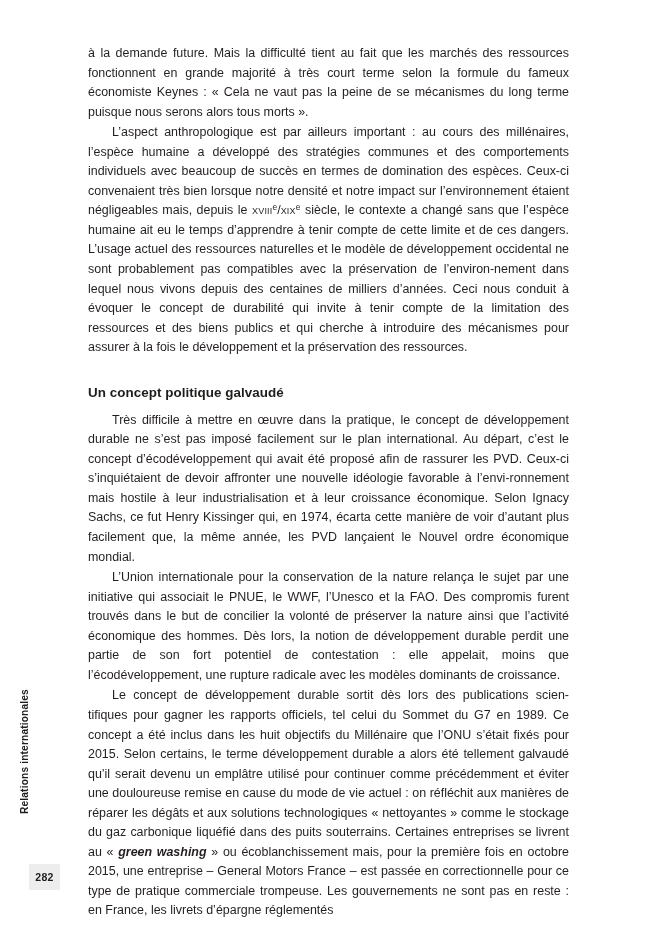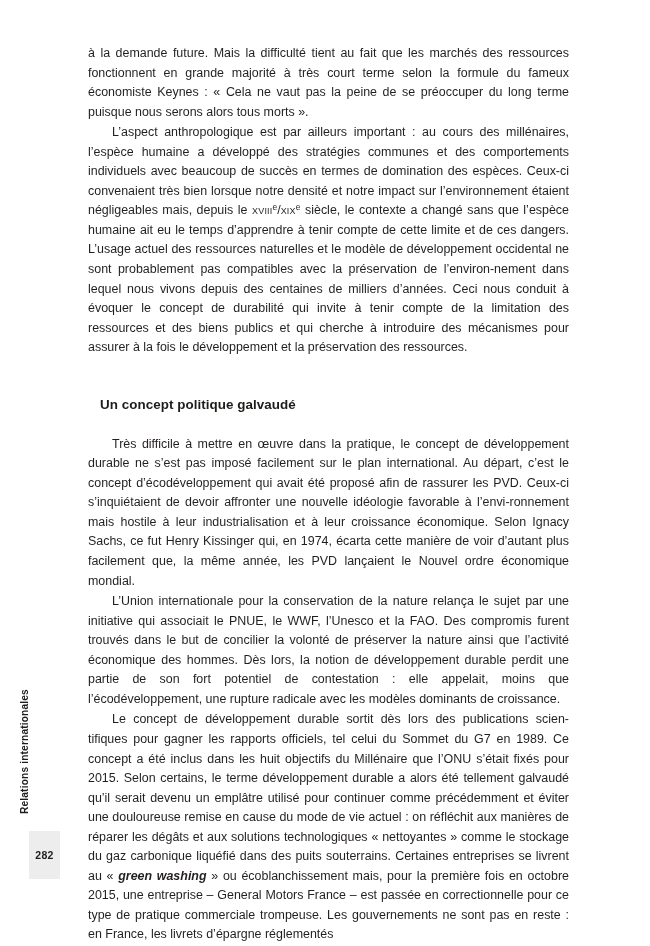--- a/index.html
+++ b/index.html
@@ -34,23 +34,23 @@
     white-space: nowrap;
     font-family: "Liberation Sans", sans-serif;
     font-size: 10.2px;
     font-weight: bold;
     letter-spacing: 0.15px;
     color: #1d1d1b;
   }
   .folio {
     position: absolute;
     left: 29px;
-    top: 831px;
+    top: 864px;
     width: 31px;
-    height: 48px;
+    height: 26px;
     background: #ededed;
     display: flex;
     align-items: center;
     justify-content: center;
     font-family: "Liberation Sans", sans-serif;
     font-size: 10.5px;
     font-weight: bold;
     color: #1d1d1b;
     letter-spacing: 0.3px;
   }
@@ -73,21 +73,21 @@
     hyphens: manual;
     -webkit-hyphens: manual;
   }
   p.body.indent {
     text-indent: 24px;
   }
   p.body.gap {
     margin-top: 1px;
   }
   h2.section {
-    margin: 12px;
+    margin: 0;
     padding-top: 27px;
     padding-bottom: 11px;
     font-family: "Liberation Sans", sans-serif;
     font-size: 13.4px;
     font-weight: bold;
     color: #1d1d1b;
     letter-spacing: 0.05px;
     text-align: left;
   }
   .sc {
@@ -110,21 +110,21 @@
 
 <div class="page">
 
   <div class="side-rail">
     <div class="running-head">Relations internationales</div>
     <div class="folio">282</div>
   </div>
 
   <div class="column">
 
-    <p class="body">à la demande future. Mais la difficulté tient au fait que les marchés des ressources fonctionnent en grande majorité à très court terme selon la formule du fameux économiste Keynes : « Cela ne vaut pas la peine de se préoccuper du long terme puisque nous serons alors tous morts ».</p>
+    <p class="body">à la demande future. Mais la difficulté tient au fait que les marchés des ressources fonctionnent en grande majorité à très court terme selon la formule du fameux économiste Keynes : « Cela ne vaut pas la peine de se mécanismes du long terme puisque nous serons alors tous morts ».</p>
 
     <p class="body indent gap"><span>L’aspect anthropologique est par ailleurs important : au cours des millénaires, l’espèce humaine a développé des stratégies communes et des comportements individuels avec beaucoup de succès en termes de domination des espèces. Ceux-ci convenaient très bien lorsque notre densité et notre impact sur l’environnement étaient négligeables mais, depuis le </span><span class="sc">xviii</span><sup>e</sup><span>/</span><span class="sc">xix</span><sup>e</sup><span> siècle, le contexte a changé sans que l’espèce humaine ait eu le temps d’apprendre à tenir compte de cette limite et de ces dangers. L’usage actuel des ressources naturelles et le modèle de développement occidental ne sont probablement pas compatibles avec la préservation de l’environ-nement dans lequel nous vivons depuis des centaines de milliers d’années. Ceci nous conduit à évoquer le concept de durabilité qui invite à tenir compte de la limitation des ressources et des biens publics et qui cherche à introduire des mécanismes pour assurer à la fois le développement et la préservation des ressources.</span></p>
 
     <h2 class="section">Un concept politique galvaudé</h2>
 
     <p class="body indent">Très difficile à mettre en œuvre dans la pratique, le concept de développement durable ne s’est pas imposé facilement sur le plan international. Au départ, c’est le concept d’écodéveloppement qui avait été proposé afin de rassurer les PVD. Ceux-ci s’inquiétaient de devoir affronter une nouvelle idéologie favorable à l’envi-ronnement mais hostile à leur industrialisation et à leur croissance économique. Selon Ignacy Sachs, ce fut Henry Kissinger qui, en 1974, écarta cette manière de voir d’autant plus facilement que, la même année, les PVD lançaient le Nouvel ordre économique mondial.</p>
 
     <p class="body indent gap">L’Union internationale pour la conservation de la nature relança le sujet par une initiative qui associait le PNUE, le WWF, l’Unesco et la FAO. Des compromis furent trouvés dans le but de concilier la volonté de préserver la nature ainsi que l’activité économique des hommes. Dès lors, la notion de développement durable perdit une partie de son fort potentiel de contestation : elle appelait, moins que l’écodéveloppement, une rupture radicale avec les modèles dominants de croissance.</p>
 
     <p class="body indent gap"><span>Le concept de développement durable sortit dès lors des publications scien-tifiques pour gagner les rapports officiels, tel celui du Sommet du G7 en 1989. Ce concept a été inclus dans les huit objectifs du Millénaire que l’ONU s’était fixés pour 2015. Selon certains, le terme développement durable a alors été tellement galvaudé qu’il serait devenu un emplâtre utilisé pour continuer comme précédemment et éviter une douloureuse remise en cause du mode de vie actuel : on réfléchit aux manières de réparer les dégâts et aux solutions technologiques « nettoyantes » comme le stockage du gaz carbonique liquéfié dans des puits souterrains. Certaines entreprises se livrent au « </span><span class="ital">green washing</span><span> » ou écoblanchissement mais, pour la première fois en octobre 2015, une entreprise – General Motors France – est passée en correctionnelle pour ce type de pratique commerciale trompeuse. Les gouvernements ne sont pas en reste : en France, les livrets d’épargne réglementés</span></p>

